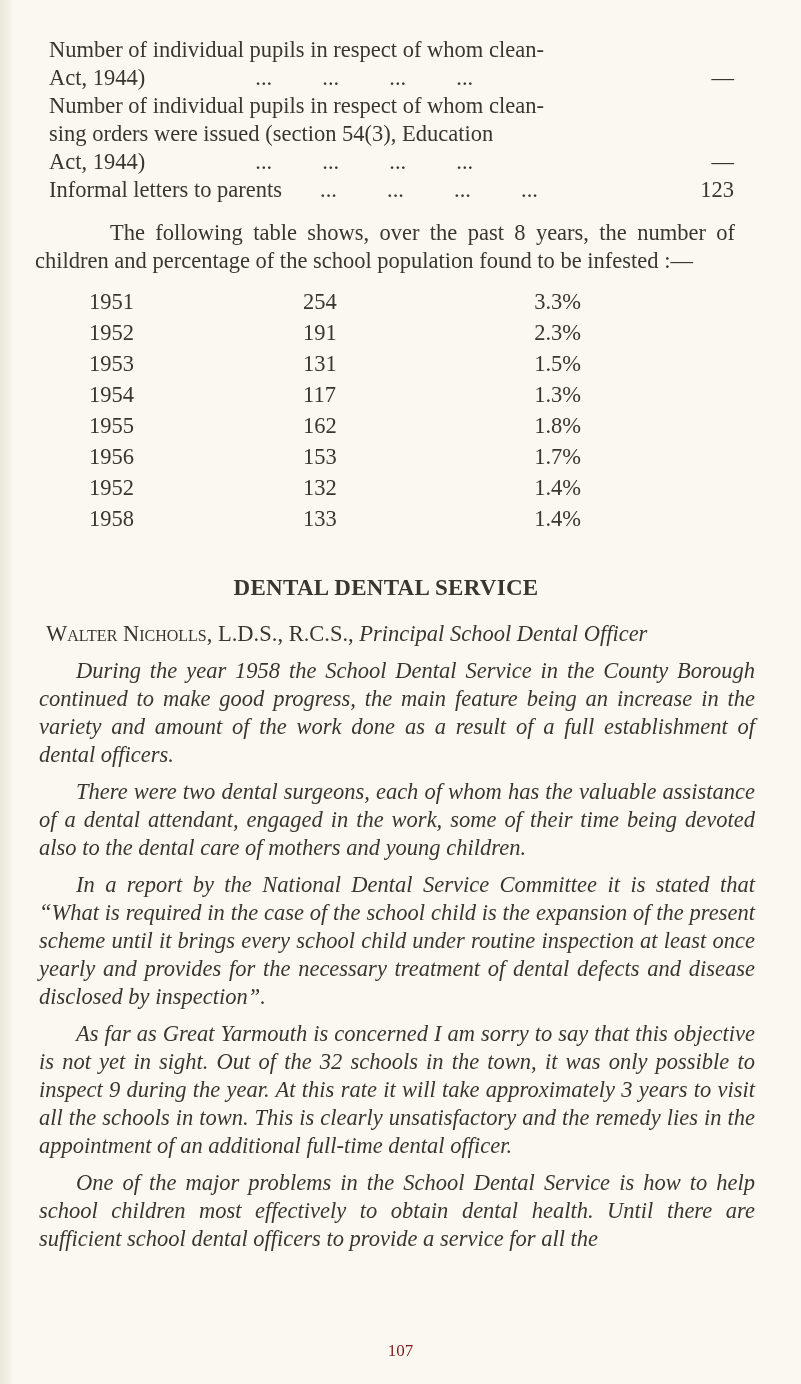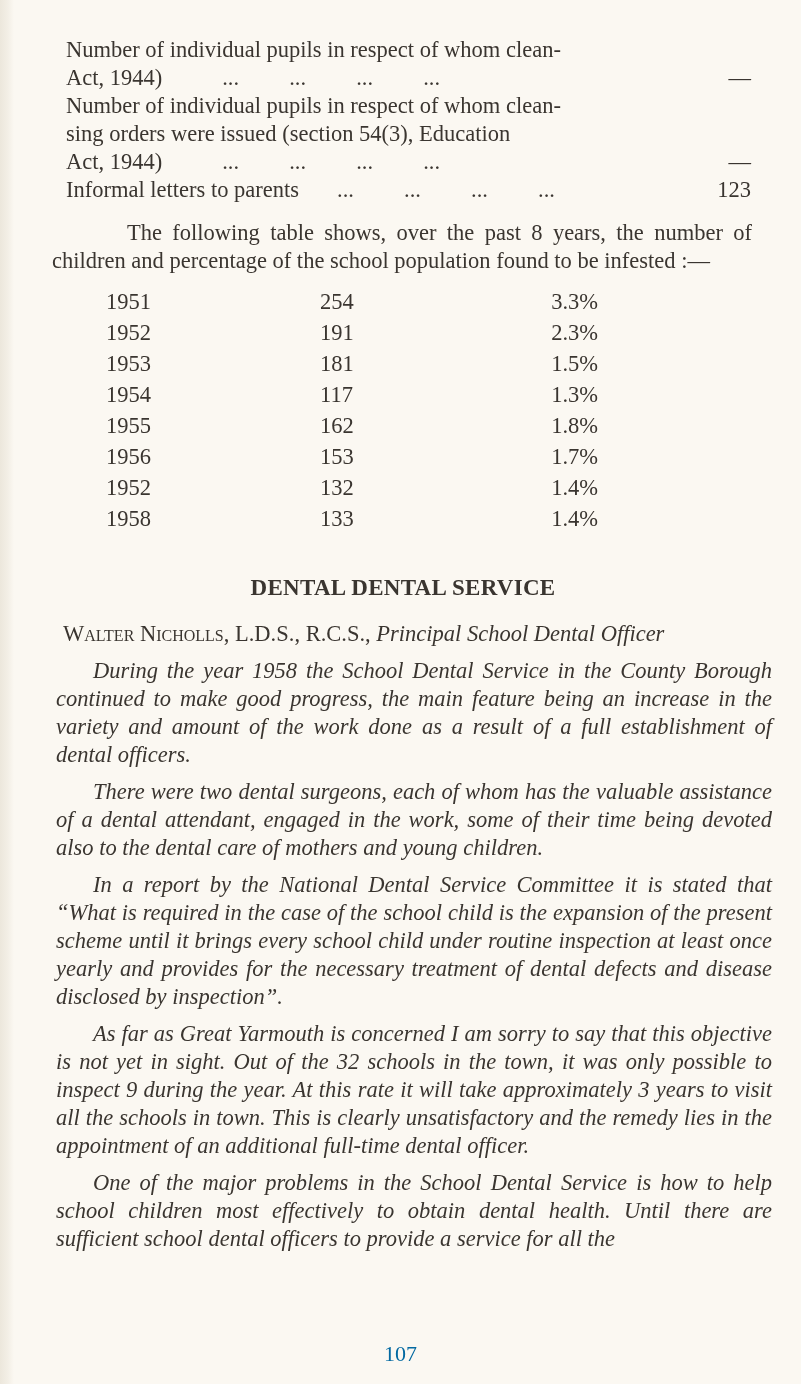--- a/index.html
+++ b/index.html
@@ -16,37 +16,38 @@
       color: #3a3530;
     }
     .left-edge {
       position: absolute;
       left: 0; top: 0; bottom: 0;
       width: 14px;
       background: linear-gradient(to right, #ece7dc 0, #f3efe6 8px, #fbf8f2 14px);
     }
     .page {
       position: absolute;
-      left: 64px;
+      left: 47px;
       top: 36px;
       width: 690px;
       font-size: 22.5px;
       line-height: 28px;
     }
     
     .entry {
       position: relative;
       padding-left: 37px;
       text-indent: -37px;
       margin-left: 2px;
     }
     .entry .line { display: block; }
     .entry .leader-line {
       display: flex;
       align-items: baseline;
+      text-align: right;
     }
     .entry .dots {
       display: inline-flex;
       gap: 0;
       margin-left: 60px;
     }
     .entry .dots span {
       display: inline-block;
       width: 67px;
       text-indent: 0;
@@ -112,22 +113,22 @@
       width: 716px;
       font-style: italic;
     }
     .body-text .para { margin-bottom: 9px; }
 
     .page-number {
       position: absolute;
       top: 1341px;
       left: 0; right: 0;
       text-align: center;
-      font-size: 22px;
-      color: #0369a1;
+      font-size: 17px;
+      color: #7f1d1d;
     }
   </style>
 </head>
 <body>
 
 <div class="left-edge"></div>
 
 <div class="page">
 
   <div class="entry">
@@ -179,21 +180,21 @@
           <td class="count">254</td>
           <td class="pct">3.3%</td>
         </tr>
         <tr>
           <td class="year">1952</td>
           <td class="count">191</td>
           <td class="pct">2.3%</td>
         </tr>
         <tr>
           <td class="year">1953</td>
-          <td class="count">181</td>
+          <td class="count">131</td>
           <td class="pct">1.5%</td>
         </tr>
         <tr>
           <td class="year">1954</td>
           <td class="count">117</td>
           <td class="pct">1.3%</td>
         </tr>
         <tr>
           <td class="year">1955</td>
           <td class="count">162</td>

